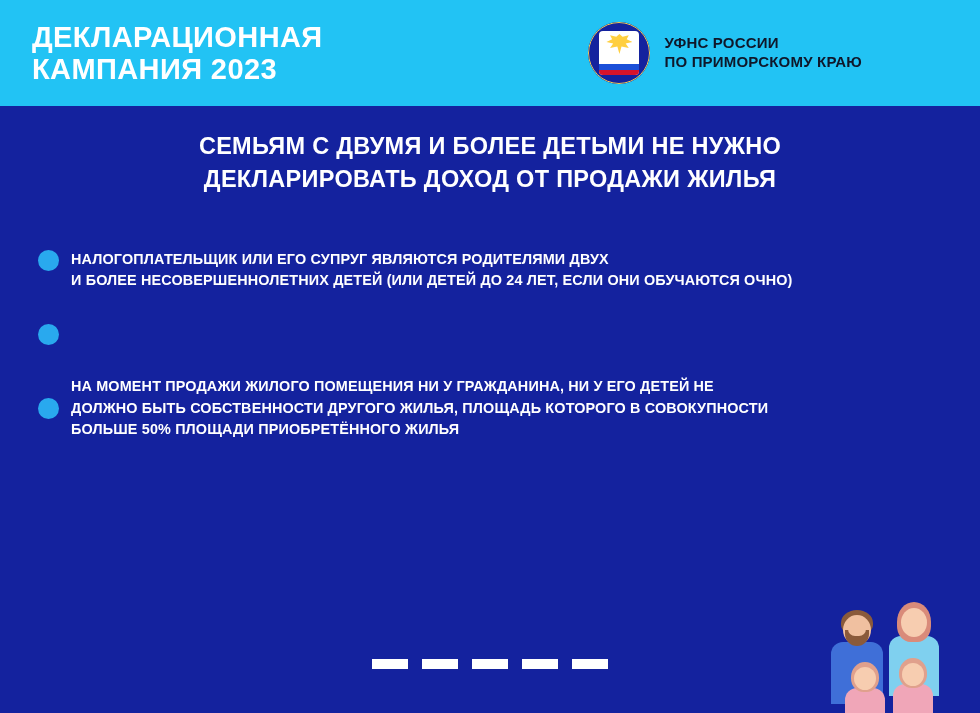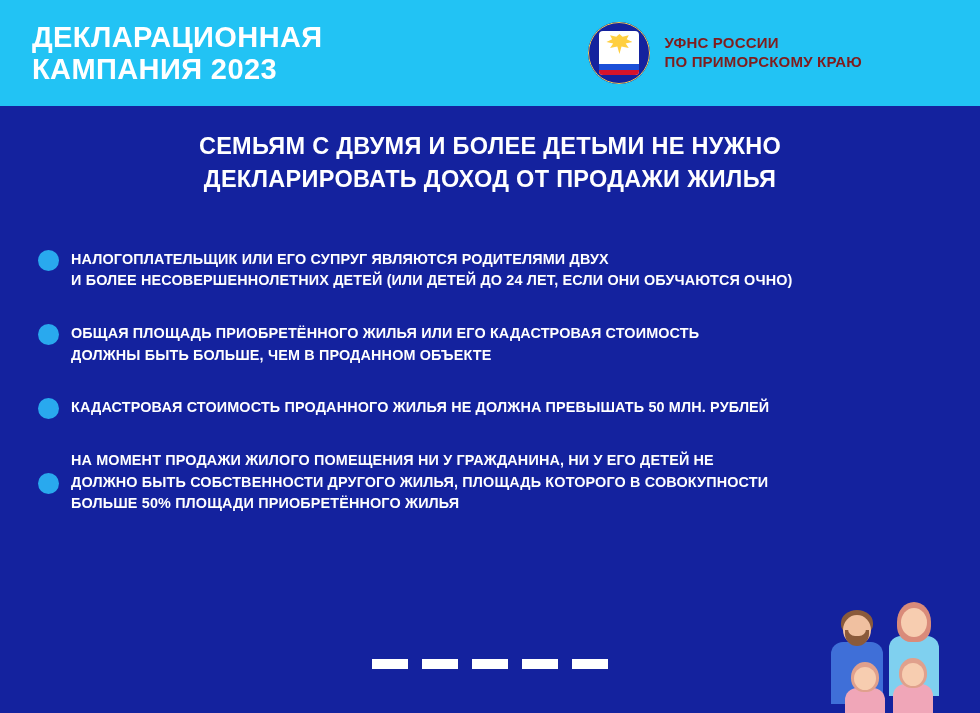--- a/index.html
+++ b/index.html
@@ -94,21 +94,21 @@
     height: 16px;
   }
   .emblem .inner .flag i {
     display: block;
     height: 5.33px;
   }
   .emblem .inner .flag .w { background: #ffffff; }
   .emblem .inner .flag .b { background: #1b4fd8; }
   .emblem .inner .flag .r { background: #d7132b; }
   .header-org {
-    color: #7f1d1d;
+    color: #0f172a;
     font-size: 15px;
     font-weight: bold;
     line-height: 1.25;
     letter-spacing: 0.2px;
     text-transform: uppercase;
     white-space: pre-line;
   }
 
   
   .headline {
@@ -251,26 +251,20 @@
 ДЕКЛАРИРОВАТЬ ДОХОД ОТ ПРОДАЖИ ЖИЛЬЯ</div>
 
   <ul class="list">
     <li class="list-item">
       <span class="bullet"></span>
       <span class="item-text">НАЛОГОПЛАТЕЛЬЩИК ИЛИ ЕГО СУПРУГ ЯВЛЯЮТСЯ РОДИТЕЛЯМИ ДВУХ
 И БОЛЕЕ НЕСОВЕРШЕННОЛЕТНИХ ДЕТЕЙ (ИЛИ ДЕТЕЙ ДО 24 ЛЕТ, ЕСЛИ ОНИ ОБУЧАЮТСЯ ОЧНО)</span>
     </li>
     <li class="list-item">
       <span class="bullet"></span>
-      <span class="item-text">ОБЩАЯ ПЛОЩАДЬ ПРИОБРЕТЁННОГО ЖИЛЬЯ ИЛИ ЕГО КАДАСТРОВАЯ СТОИМОСТЬ
-ДОЛЖНЫ БЫТЬ БОЛЬШЕ, ЧЕМ В ПРОДАННОМ ОБЪЕКТЕ</span>
-    </li>
-    <li class="list-item">
-      <span class="bullet"></span>
-      <span class="item-text">КАДАСТРОВАЯ СТОИМОСТЬ ПРОДАННОГО ЖИЛЬЯ НЕ ДОЛЖНА ПРЕВЫШАТЬ 50 МЛН. РУБЛЕЙ</span>
     </li>
     <li class="list-item">
       <span class="bullet"></span>
       <span class="item-text">НА МОМЕНТ ПРОДАЖИ ЖИЛОГО ПОМЕЩЕНИЯ НИ У ГРАЖДАНИНА, НИ У ЕГО ДЕТЕЙ НЕ
 ДОЛЖНО БЫТЬ СОБСТВЕННОСТИ ДРУГОГО ЖИЛЬЯ, ПЛОЩАДЬ КОТОРОГО В СОВОКУПНОСТИ
 БОЛЬШЕ 50% ПЛОЩАДИ ПРИОБРЕТЁННОГО ЖИЛЬЯ</span>
     </li>
   </ul>
 
   <div class="dashes">

